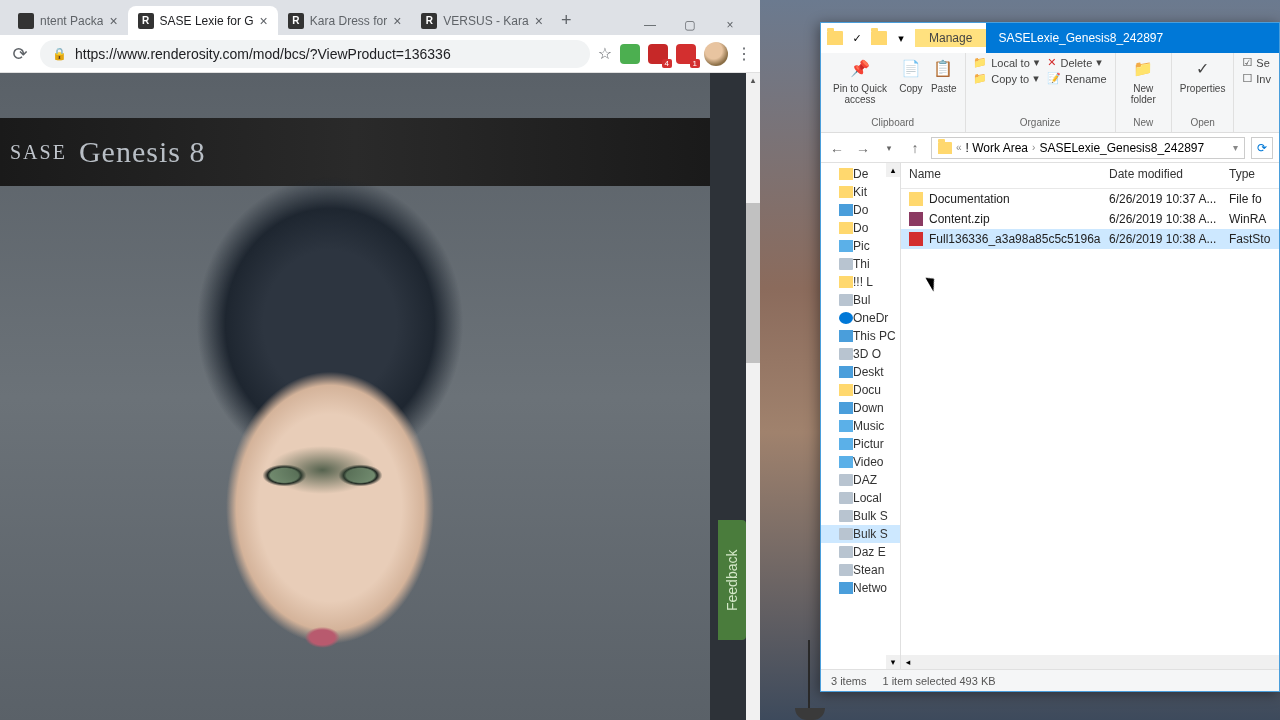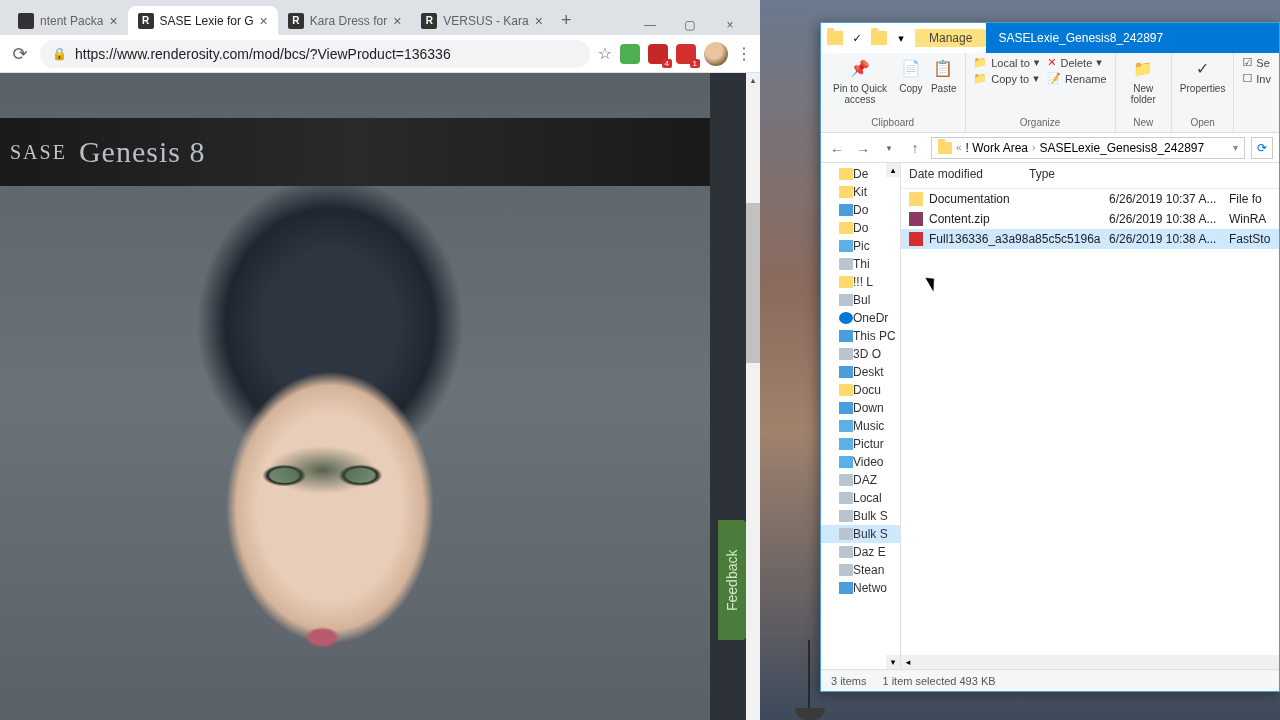--- a/index.html
+++ b/index.html
@@ -389,20 +389,21 @@
           </div>
           <div class="tree-item">
             <div class="ti net"></div>
             <span>Netwo</span>
           </div>
         </div>
       <div class="tree-scroll-dn">▾</div>
     </div>
     <div class="files">
       <div class="cols">
+        <div class="col name">Name</div>
         <div class="col date">Date modified</div>
         <div class="col type">Type</div>
       </div>
       <div id="file-rows">
           <div class="row">
             <div class="cell name">
               <div class="fi folder"></div>
               <span>Documentation</span>
             </div>
             <div class="cell date">6/26/2019 10:37 A...</div>

